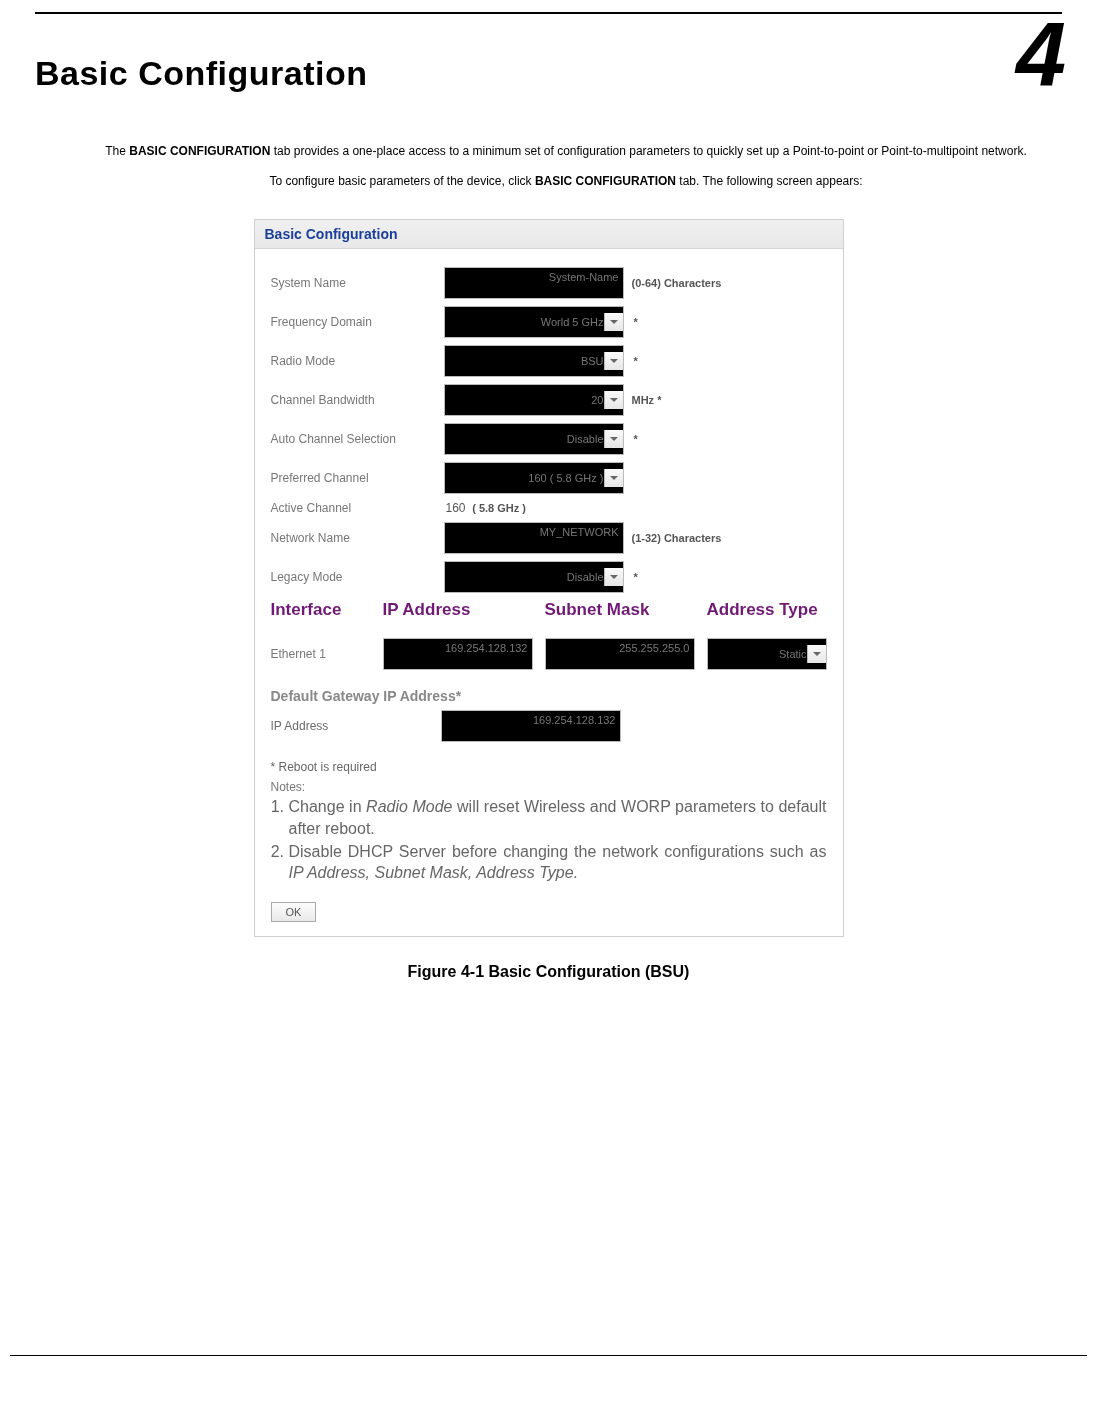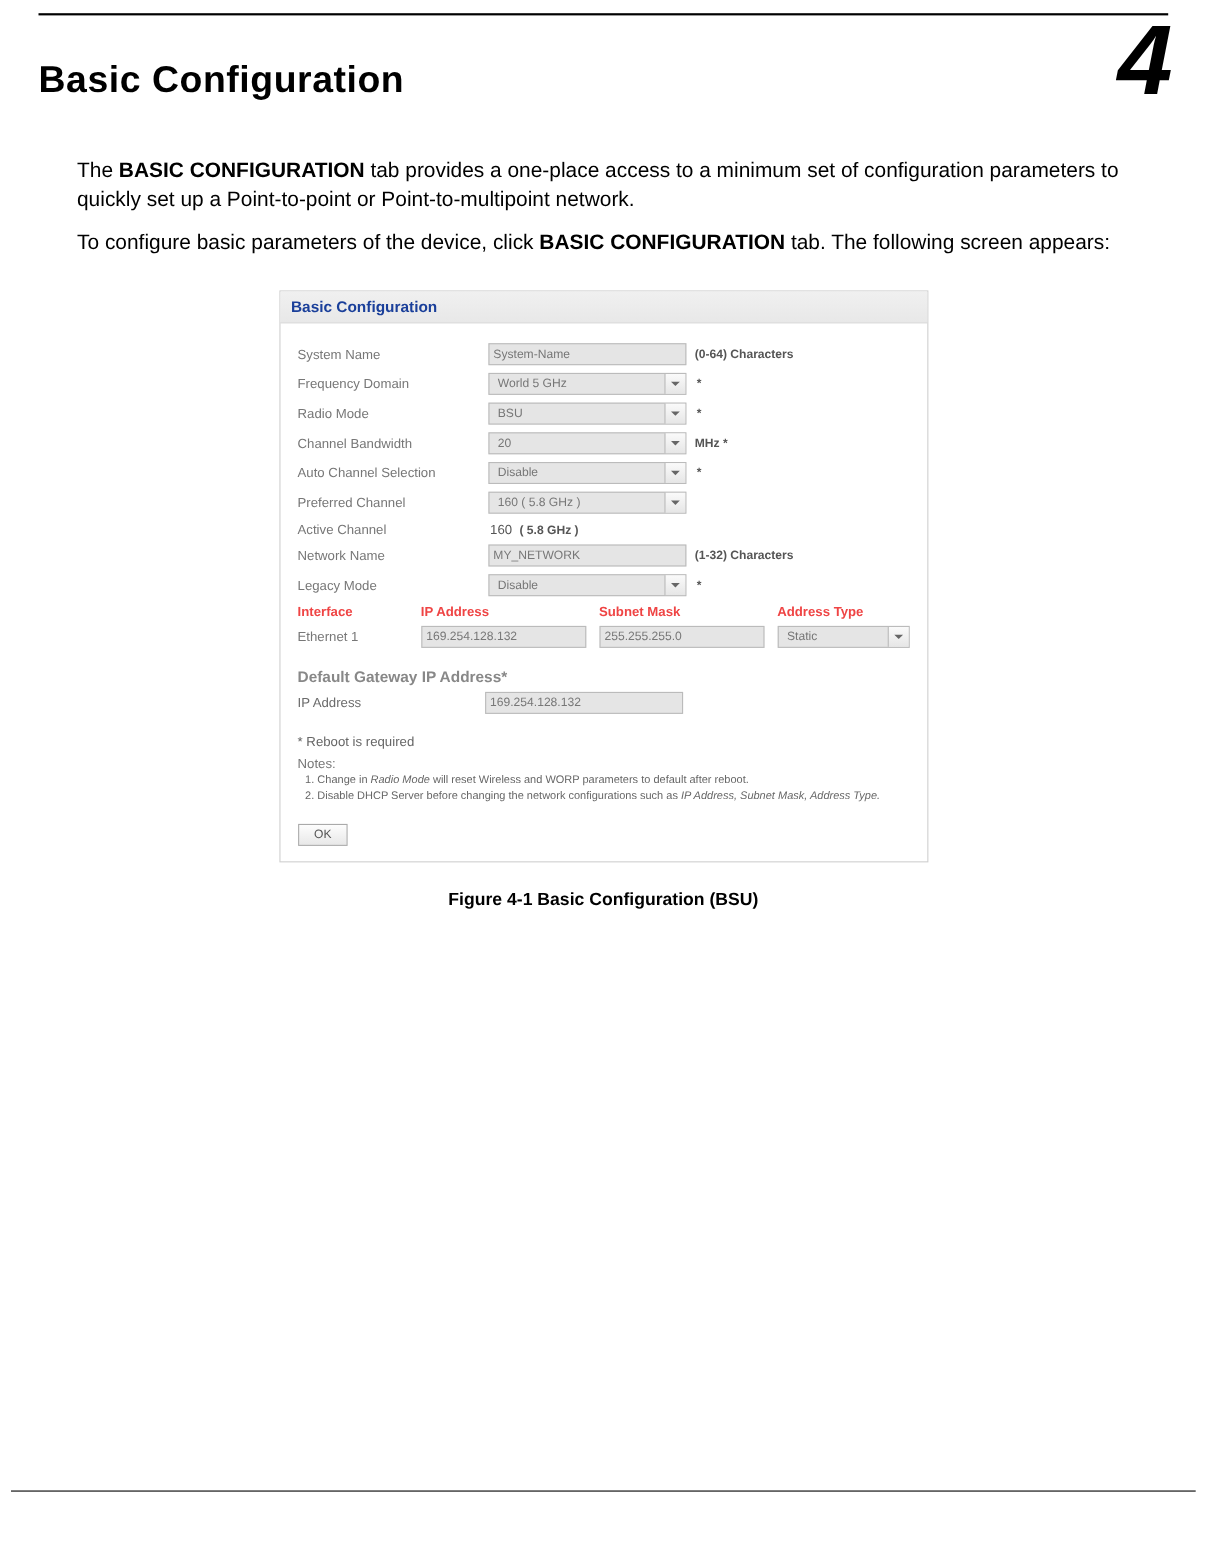--- a/index.html
+++ b/index.html
@@ -34,22 +34,23 @@
   .title {
     font-size: 34px;
     font-weight: 900;
     letter-spacing: 0.5px;
     margin-top: 40px;
     margin-bottom: 50px;
   }
   .body-text {
     margin-left: 35px;
     margin-right: 0;
-    font-size: 19px;
+    font-size: 12px;
     line-height: 1.35;
+    text-align: center;
   }
   .body-text p { margin: 0 0 14px 0; }
   .body-text b { font-weight: 700; }
 
   .panel-wrap {
     margin: 30px auto 0 auto;
     width: 590px;
   }
   .panel {
     border: 1px solid #cfcfcf;
@@ -77,27 +78,28 @@
   }
   .row .label { color: #777; }
   .row .hint { color: #555; font-size: 11px; font-weight:700;}
   .asterisk { font-weight: 700; padding-left: 2px; }
   .static-val { color:#555; font-size:12px; padding-left:2px;}
   .static-val .paren { font-weight:700; font-size:11px;}
 
   .input, .select {
     box-sizing: border-box;
     width: 100%;
-    height: 20px;
+    height: 32px;
     border: 1px solid #bbb;
-    background: #e5e5e5;
+    background: #000000;
     font-size: 11px;
     color: #777;
     padding: 0 4px;
     line-height: 18px;
+    text-align: right;
   }
   .select {
     display: flex;
     align-items: center;
     justify-content: space-between;
     padding-right: 0;
   }
   .select .val { flex: 1; padding-left: 4px; }
   .chev {
     width: 18px; height: 18px;
@@ -112,34 +114,34 @@
     font-weight: 700;
     font-size: 14px;
     margin: 18px 0 6px 0;
   }
   .ip-head, .ip-row {
     display: grid;
     grid-template-columns: 100px 150px 150px 120px;
     gap: 12px;
     align-items: center;
   }
-  .ip-head { font-weight:700; color:#ef4444; font-size:12px; margin-bottom:6px;}
+  .ip-head { font-weight:700; color:#701a75; font-size:17px; margin-bottom:18px;}
   .ip-row .iface { color:#777; }
 
   .gw-row {
     display: grid;
     grid-template-columns: 160px 180px;
     align-items: center;
     gap: 10px;
     margin-top: 4px;
   }
 
   .reboot { color:#666; font-size:12px; margin:18px 0 6px 0; }
   .notes-head { color:#777; font-size:12px; margin-bottom:2px;}
-  .notes ol { margin:0 0 10px 18px; padding:0; color:#666; font-size:10px; line-height:1.35; text-align:justify;}
+  .notes ol { margin:0 0 10px 18px; padding:0; color:#666; font-size:16px; line-height:1.35; text-align:justify;}
   .notes ol li { margin-bottom:1px; }
   .notes .ital { font-style: italic; }
 
   .ok-btn {
     display:inline-block;
     border:1px solid #aaa;
     background: linear-gradient(#fdfdfd,#e8e8e8);
     color:#555;
     font-size:11px;
     padding: 3px 14px;

